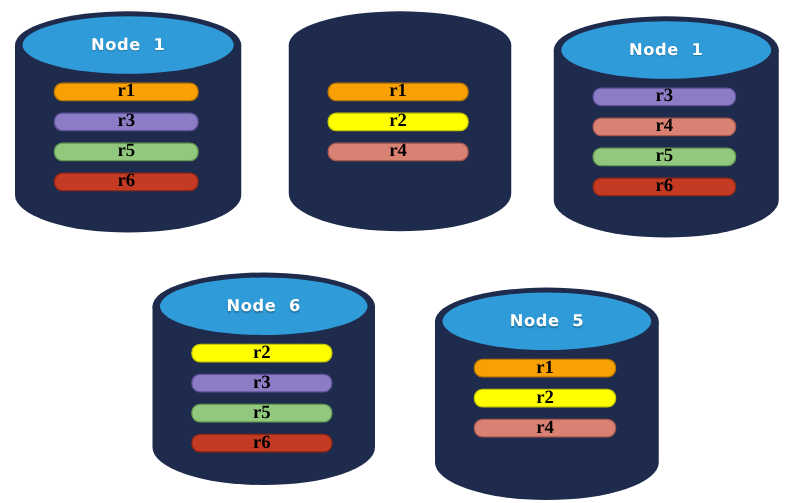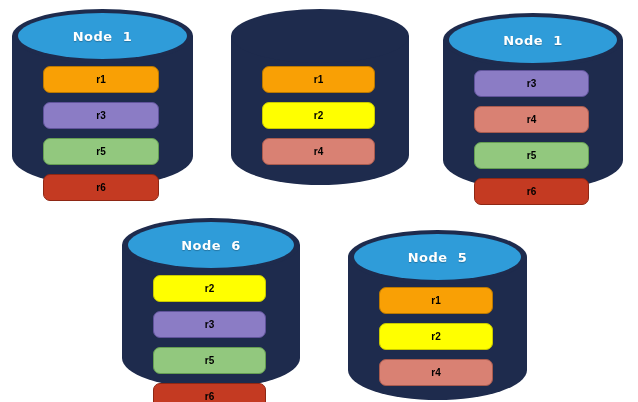--- a/index.html
+++ b/index.html
@@ -52,31 +52,31 @@
     text-shadow: 0 1px 1px rgba(0,0,0,0.25);
   }
   .bars {
     position: absolute;
     top: 57px; left: 31px; right: 34px;
     display: flex;
     flex-direction: column;
     gap: 9px;
   }
   .bar {
-    height: 27px;
+    height: 15px;
     border-radius: 7px;
     border: 1px solid;
     display: flex;
     align-items: center;
     justify-content: center;
     color: var(--bar-text, #000000);
-    font-size: 10px;
+    font-size: 15px;
     font-weight: bold;
     line-height: 1;
-    font-family: Liberation Sans, sans-serif;
+    font-family: Liberation Serif, serif;
   }
 </style>
 </head>
 <body>
 
 <div class="canvas">
   <div>
       <div class="node node-1">
     <div class="cyl-body"></div>
     <div class="cyl-rim"></div>

